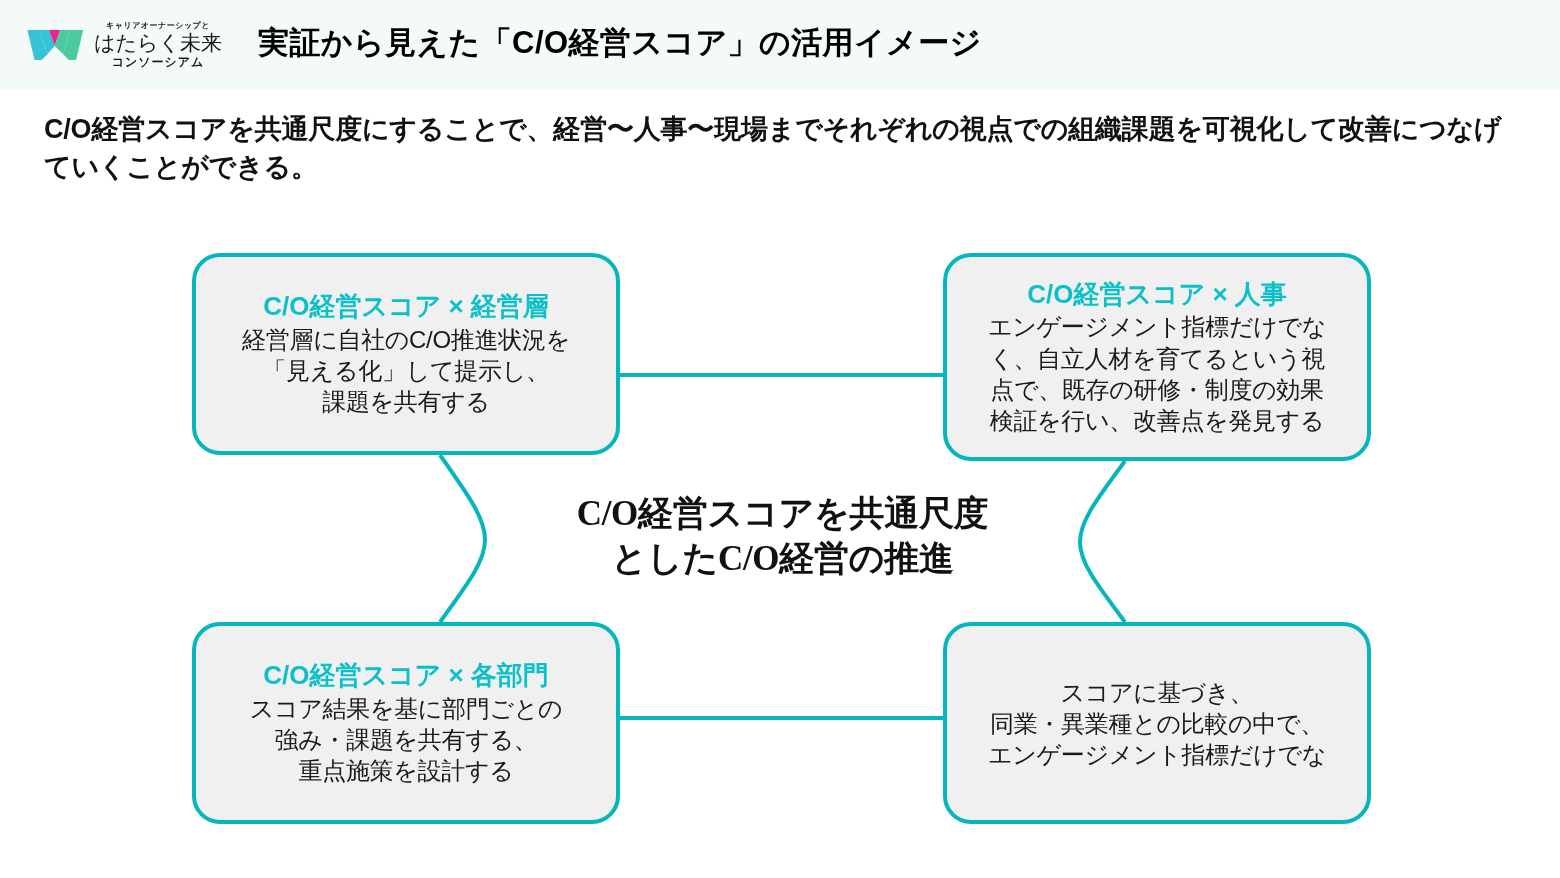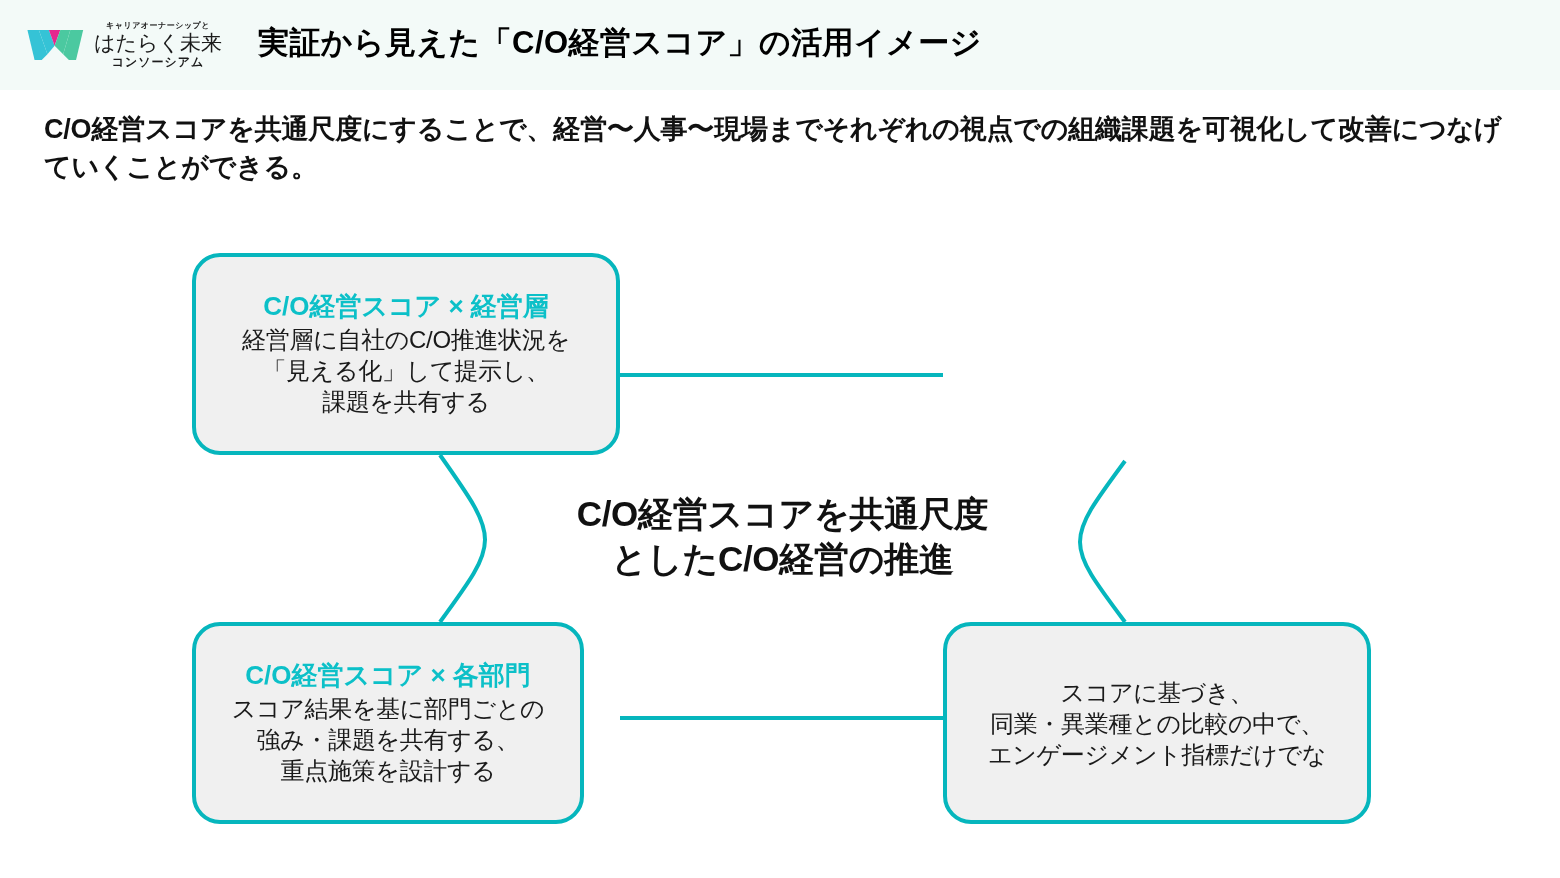--- a/index.html
+++ b/index.html
@@ -119,34 +119,35 @@
     color: #1a1a1a;
     font-size: 24px;
     font-weight: 400;
     line-height: 1.3;
     text-align: center;
     letter-spacing: -0.3px;
     margin-top: 1px;
   }
   #node-exec   { left: 192px; top: 23px;  width: 428px; height: 202px; }
   #node-hr     { left: 943px; top: 23px;  width: 428px; height: 208px; }
-  #node-dept   { left: 192px; top: 392px; width: 392px; height: 202px; }
+  #node-dept   { left: 192px; top: 392px; width: 428px; height: 202px; }
   #node-pr     { left: 943px; top: 392px; width: 428px; height: 202px; }
 
   #center-text {
     position: absolute;
     left: 540px; top: 262px;
     width: 485px;
     text-align: center;
     font-size: 35px;
     font-weight: 700;
     line-height: 1.28;
     color: #111111;
     letter-spacing: -0.3px;
     z-index: 3;
+    font-family: Liberation Serif, serif;
   }
 </style>
 </head>
 <body>
 
 <div id="page">
 
   <div id="header-band"></div>
 
   <div id="logo-wrap">
@@ -183,20 +184,29 @@
 
     <div class="node" id="node-exec">
       <div class="node-title">C/O経営スコア × 経営層</div>
       <div class="node-body">
         <div>経営層に自社のC/O推進状況を</div>
         <div>「見える化」して提示し、</div>
         <div>課題を共有する</div>
       </div>
     </div>
 
+    <div class="node" id="node-hr">
+      <div class="node-title">C/O経営スコア × 人事</div>
+      <div class="node-body">
+        <div>エンゲージメント指標だけでな</div>
+        <div>く、自立人材を育てるという視</div>
+        <div>点で、既存の研修・制度の効果</div>
+        <div>検証を行い、改善点を発見する</div>
+      </div>
+    </div>
 
     <div class="node" id="node-dept">
       <div class="node-title">C/O経営スコア × 各部門</div>
       <div class="node-body">
         <div>スコア結果を基に部門ごとの</div>
         <div>強み・課題を共有する、</div>
         <div>重点施策を設計する</div>
       </div>
     </div>
 

